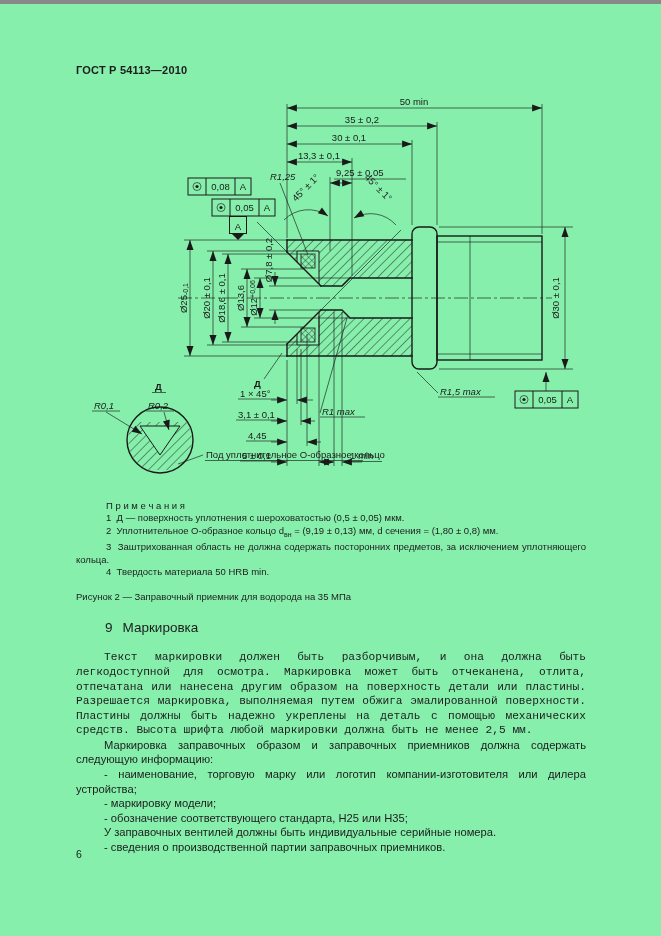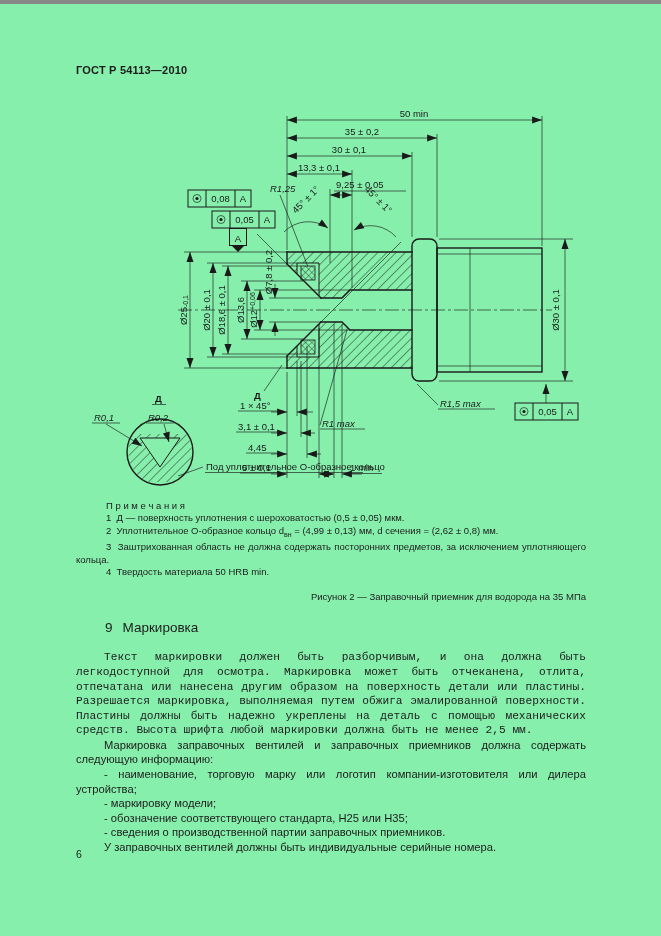--- a/index.html
+++ b/index.html
@@ -1,31 +1,31 @@
 <!DOCTYPE html>
 <html><head>
 <meta charset="utf-8">
 <style>
   html,body{margin:0;padding:0;background:#888;}
   .page{position:relative;width:661px;height:936px;background:#86efac;margin:4px auto;
         font-family:"Liberation Sans",sans-serif;color:#1c1c1c;overflow:hidden;}
   .doc-header{position:absolute;left:76px;top:60px;font-size:11px;font-weight:bold;letter-spacing:.2px;}
-  .drawing-wrap{position:absolute;left:70px;top:96px;width:530px;height:404px;}
+  .drawing-wrap{position:absolute;left:70px;top:84px;width:530px;height:404px;}
   svg text{fill:#1a1a1a;font-family:"Liberation Sans",sans-serif;font-size:9.5px;}
   svg .it{font-style:italic;}
   svg .b{font-weight:bold;}
   .ol{stroke:#1a1a1a;stroke-width:1.4;fill:none;stroke-linecap:square;}
   .ml{stroke:#1a1a1a;stroke-width:1;fill:none;}
   .tl{stroke:#1a1a1a;stroke-width:0.65;fill:none;}
   .cl{stroke:#1a1a1a;stroke-width:0.65;fill:none;stroke-dasharray:14 3 3 3;}
   .textblock{position:absolute;left:76px;width:510px;top:496px;}
   .notes p{margin:0;font-size:9.5px;line-height:12.4px;text-align:justify;white-space:pre-wrap;}
   .notes p.ind{text-indent:30px;}
   .notes .isub{font-size:7px;vertical-align:sub;}
-  .fig-caption{margin-top:13px;text-align:right;font-size:9.5px;}
+  .fig-caption{margin-top:13px;text-align:left;font-size:9.5px;}
   .sec-head{margin:18px 0 0 29px;font-size:13.5px;font-weight:normal;}
   .sec-head .num{margin-right:10px;}
   .body-text p{margin:0;font-size:11.2px;line-height:14.6px;text-align:justify;}
   .body-text p.ind{text-indent:28px;}
   .body-text p.first{margin-top:15px;font-family:Liberation Mono, monospace;}
   .page-num{position:absolute;left:76px;top:844px;font-size:10.5px;}
 </style>
 </head>
 <body>
 
@@ -249,38 +249,38 @@
       <path class="tl" d="M135,372.5 H293"></path>
     </g>
   </svg>
   </div>
 
   <div class="textblock">
 
     <div class="notes">
       <p class="ind">П р и м е ч а н и я</p>
       <p class="ind">1  Д — поверхность уплотнения с шероховатостью (0,5 ± 0,05) мкм.</p>
-      <p class="ind"><span>2  Уплотнительное О-образное кольцо d</span><span class="isub">вн</span><span> = (4,99 ± 0,13) мм, d сечения = (2,62 ± 0,8) мм.</span></p>
+      <p class="ind"><span>2  Уплотнительное О-образное кольцо d</span><span class="isub">вн</span><span> = (9,19 ± 0,13) мм, d сечения = (1,80 ± 0,8) мм.</span></p>
       <p class="ind">3  Заштрихованная область не должна содержать посторонних предметов, за исключением уплотняющего кольца.</p>
       <p class="ind">4  Твердость материала 50 HRB min.</p>
     </div>
 
     <div class="fig-caption">Рисунок 2 — Заправочный приемник для водорода на 35 МПа</div>
 
     <div class="sec-head">
       <span class="num">9</span><span>Маркировка</span>
     </div>
 
     <div class="body-text">
       <p class="ind first">Текст маркировки должен быть разборчивым, и она должна быть легкодоступной для осмотра. Маркировка может быть отчеканена, отлита, отпечатана или нанесена другим образом на поверхность детали или пластины. Разрешается маркировка, выполняемая путем обжига эмалированной поверхности. Пластины должны быть надежно укреплены на деталь с помощью механических средств. Высота шрифта любой маркировки должна быть не менее 2,5 мм.</p>
-      <p class="ind">Маркировка заправочных вентилей и заправочных приемников должна содержать следующую информацию:</p>
+      <p class="ind">Маркировка заправочных образом и заправочных приемников должна содержать следующую информацию:</p>
       <p class="ind">- наименование, торговую марку или логотип компании-изготовителя или дилера устройства;</p>
       <p class="ind">- маркировку модели;</p>
       <p class="ind">- обозначение соответствующего стандарта, Н25 или Н35;</p>
+      <p class="ind">У заправочных вентилей должны быть индивидуальные серийные номера.</p>
       <p class="ind">- сведения о производственной партии заправочных приемников.</p>
-      <p class="ind">У заправочных вентилей должны быть индивидуальные серийные номера.</p>
     </div>
 
   </div>
 
   <div class="page-num">6</div>
 
 </div>
 
 </body></html>

